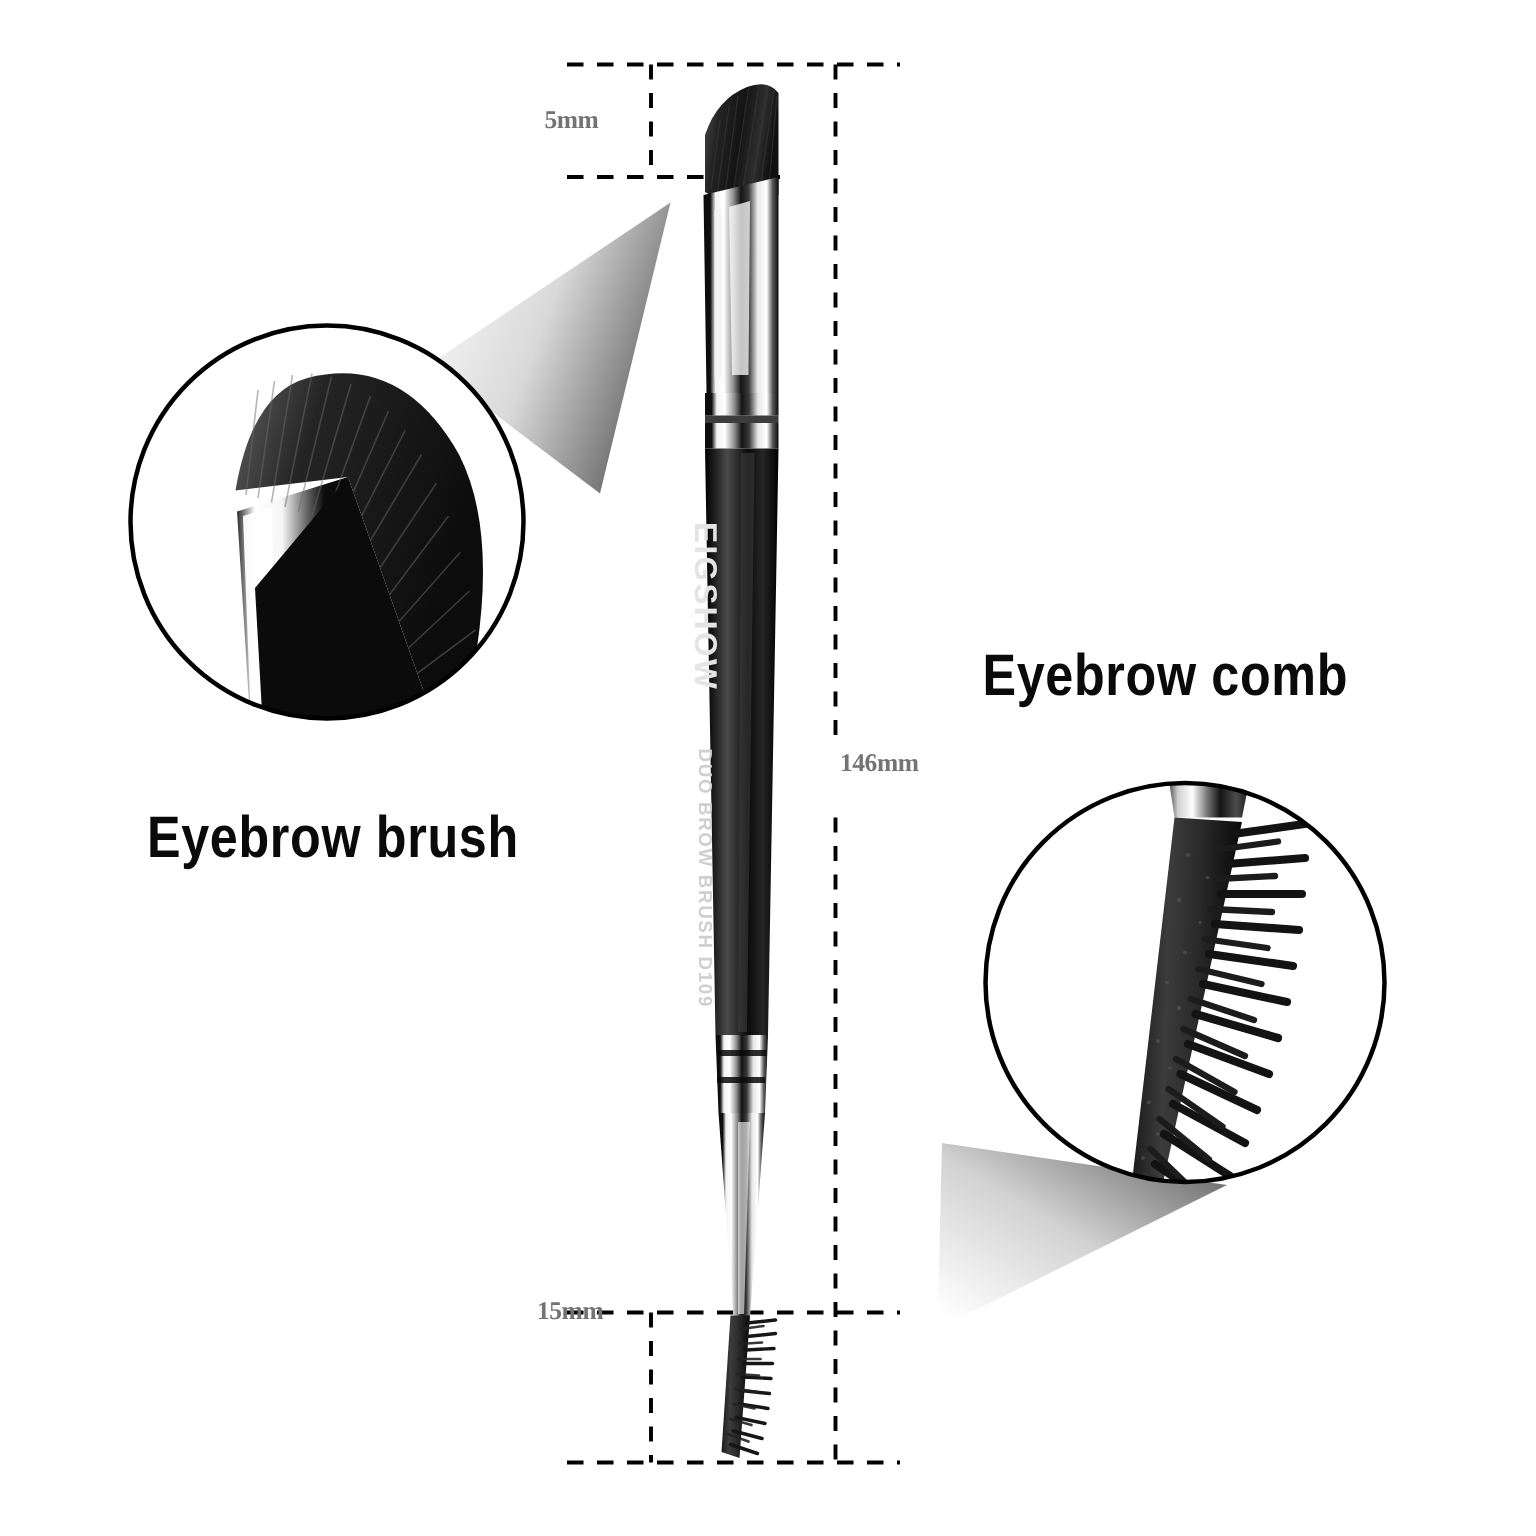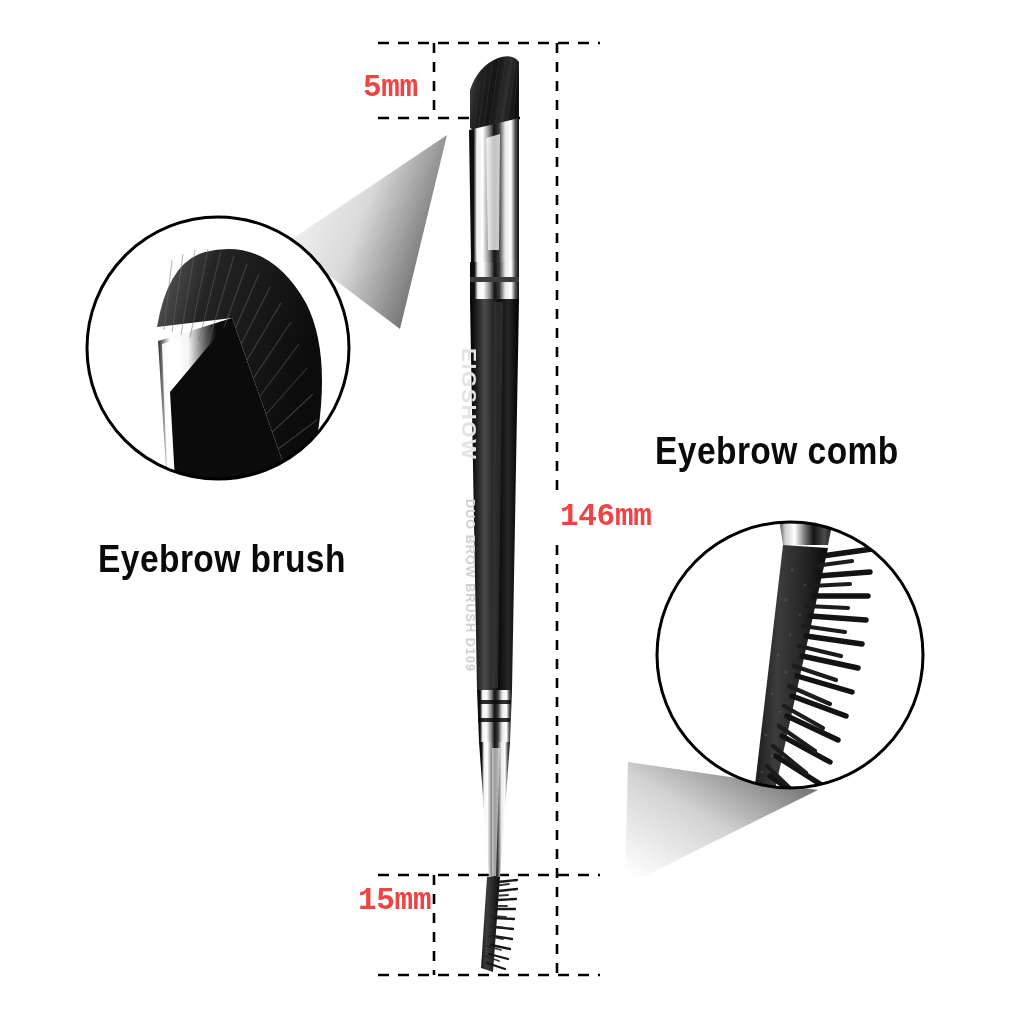--- a/index.html
+++ b/index.html
@@ -21,30 +21,30 @@
     position: absolute;
     left: 0;
     top: 0;
     width: 1024px;
     height: 1024px;
   }
 
   
   .dim-label {
     position: absolute;
-    font-family: Liberation Mono, monospace;
+    font-family: Liberation Serif, serif;
     font-weight: bold;
-    font-size: 31px;
-    color: #ef4444;
+    font-size: 17px;
+    color: #737373;
     letter-spacing: -0.3px;
     white-space: nowrap;
   }
   #dim-5mm  { left: 363px; top: 70px; }
   #dim-146  { left: 560px; top: 499px; }
-  #dim-15mm { left: 358px; top: 883px; }
+  #dim-15mm { left: 358px; top: 864px; }
 
   
   .callout-title {
     position: absolute;
     font-family: "Liberation Sans Narrow", "Liberation Sans", sans-serif;
     font-weight: bold;
     font-size: 39px;
     color: #0a0a0a;
     white-space: nowrap;
     transform: scaleX(0.86);

